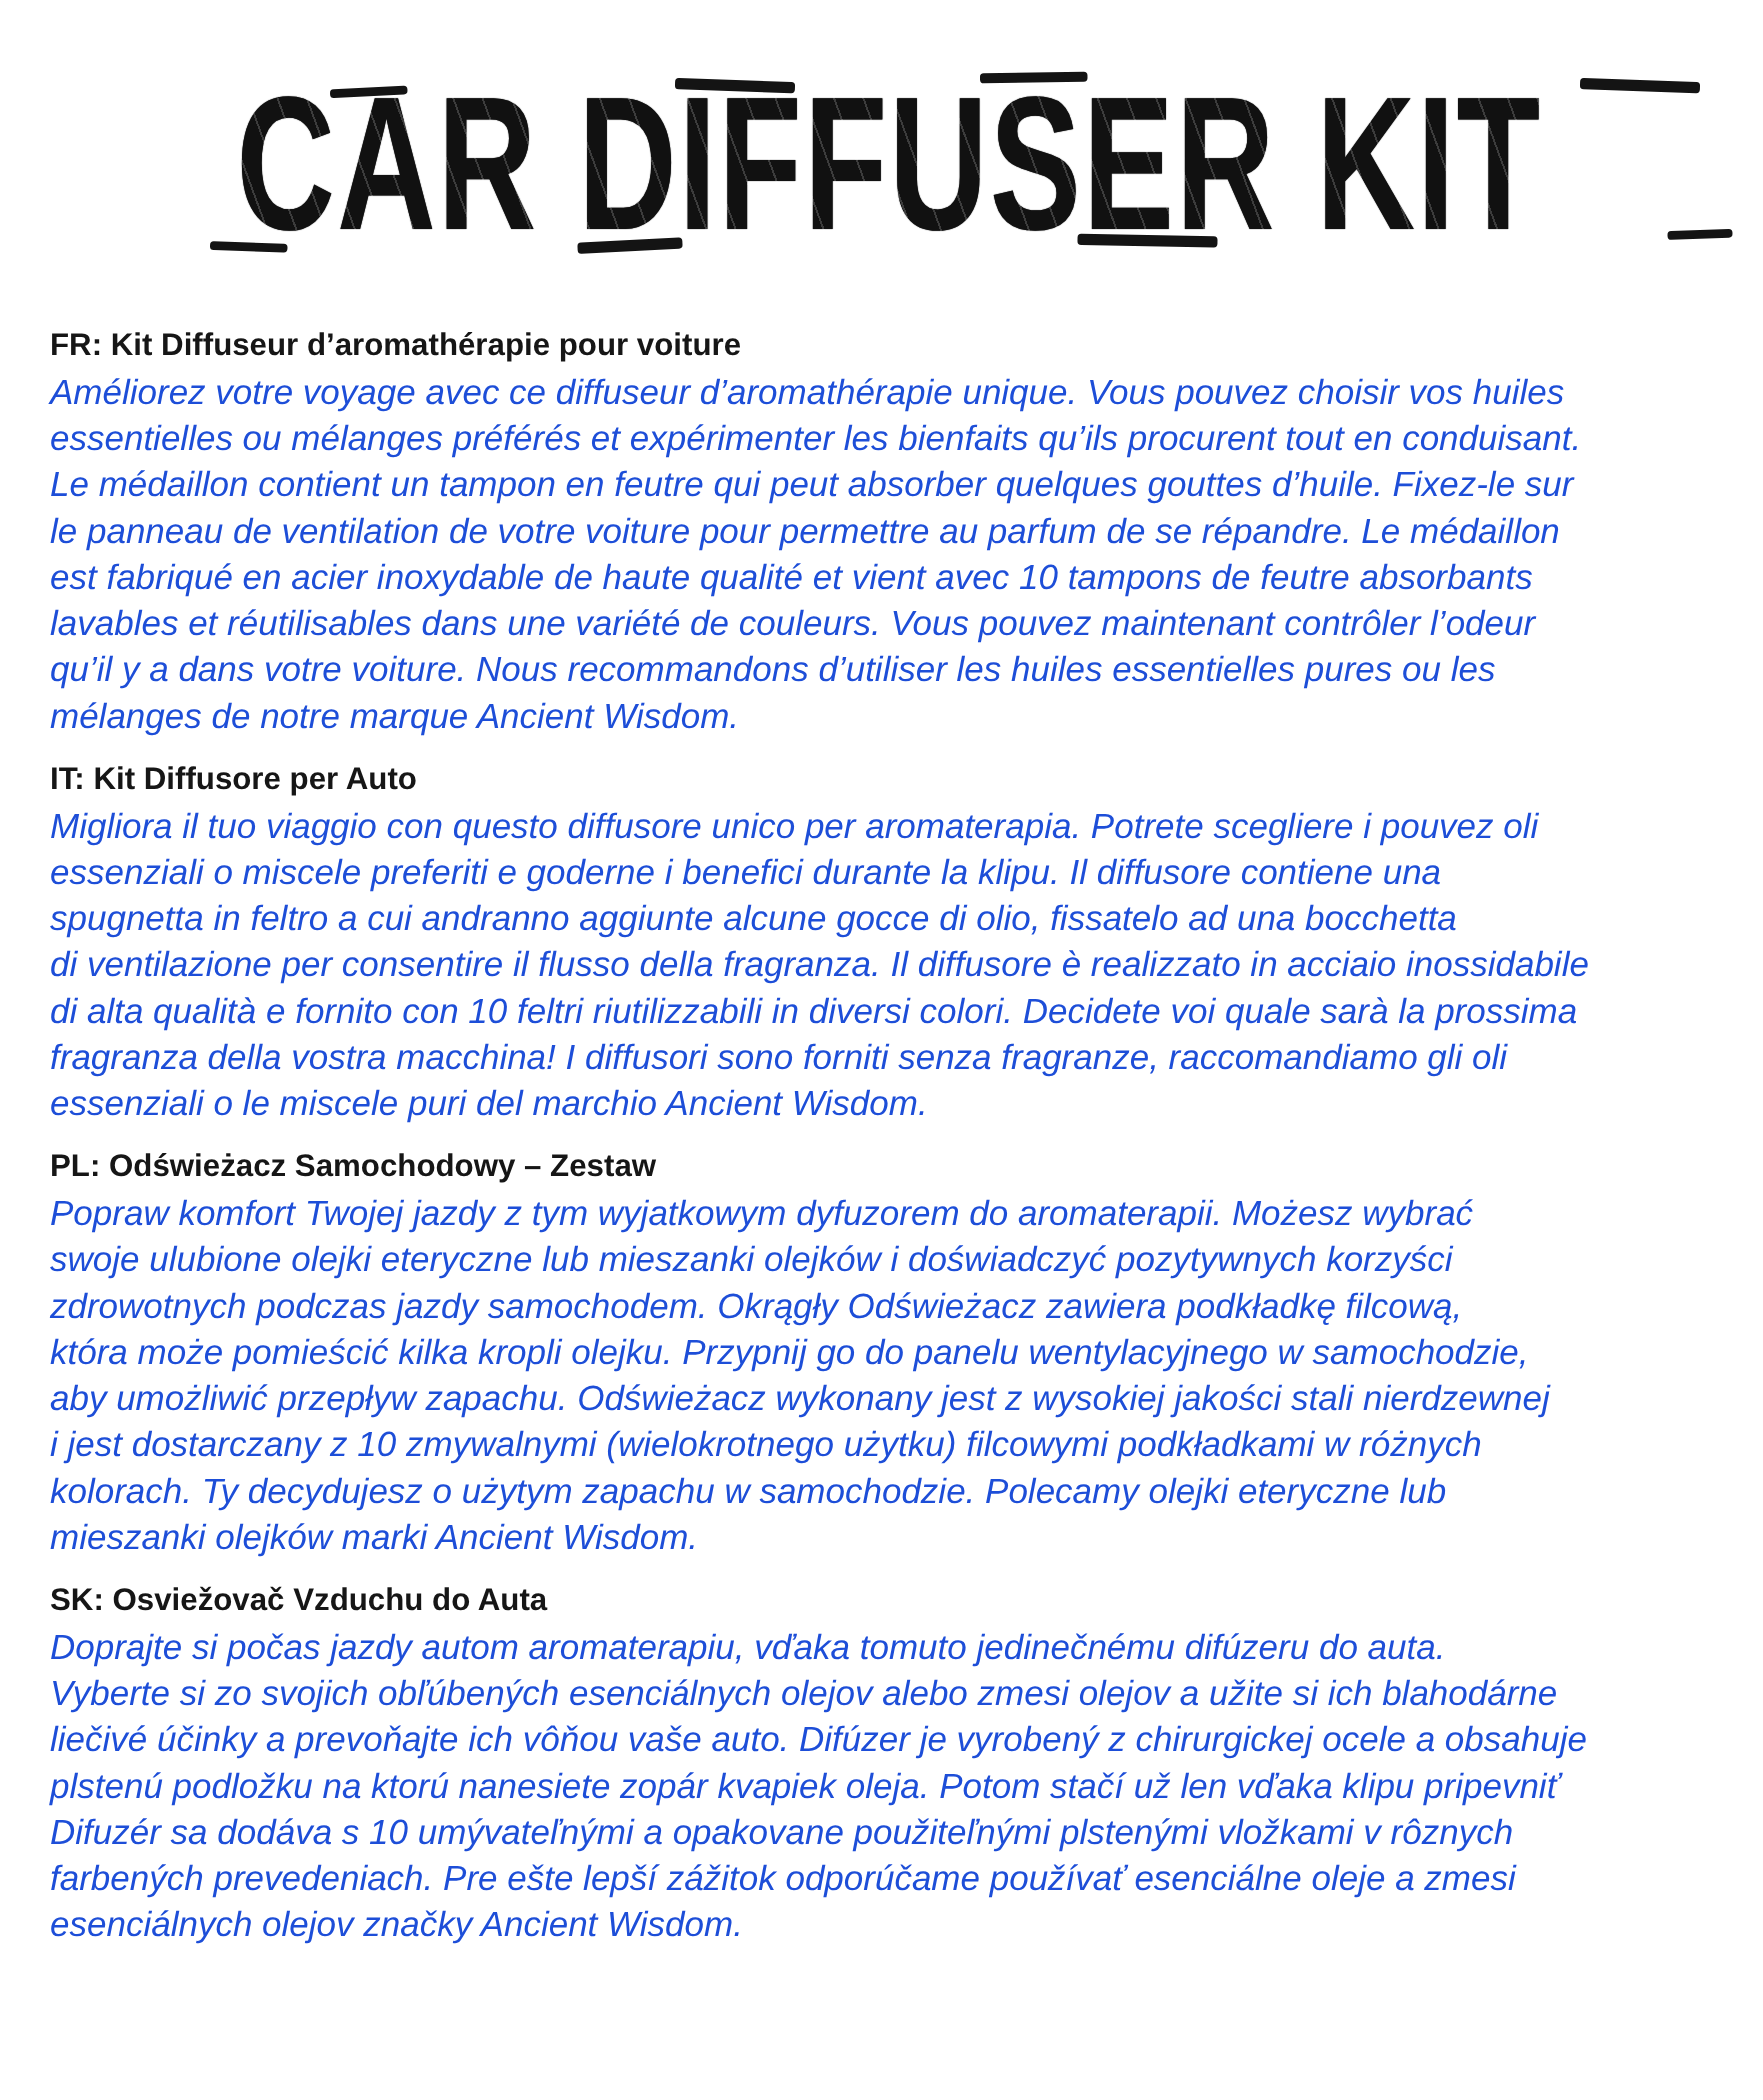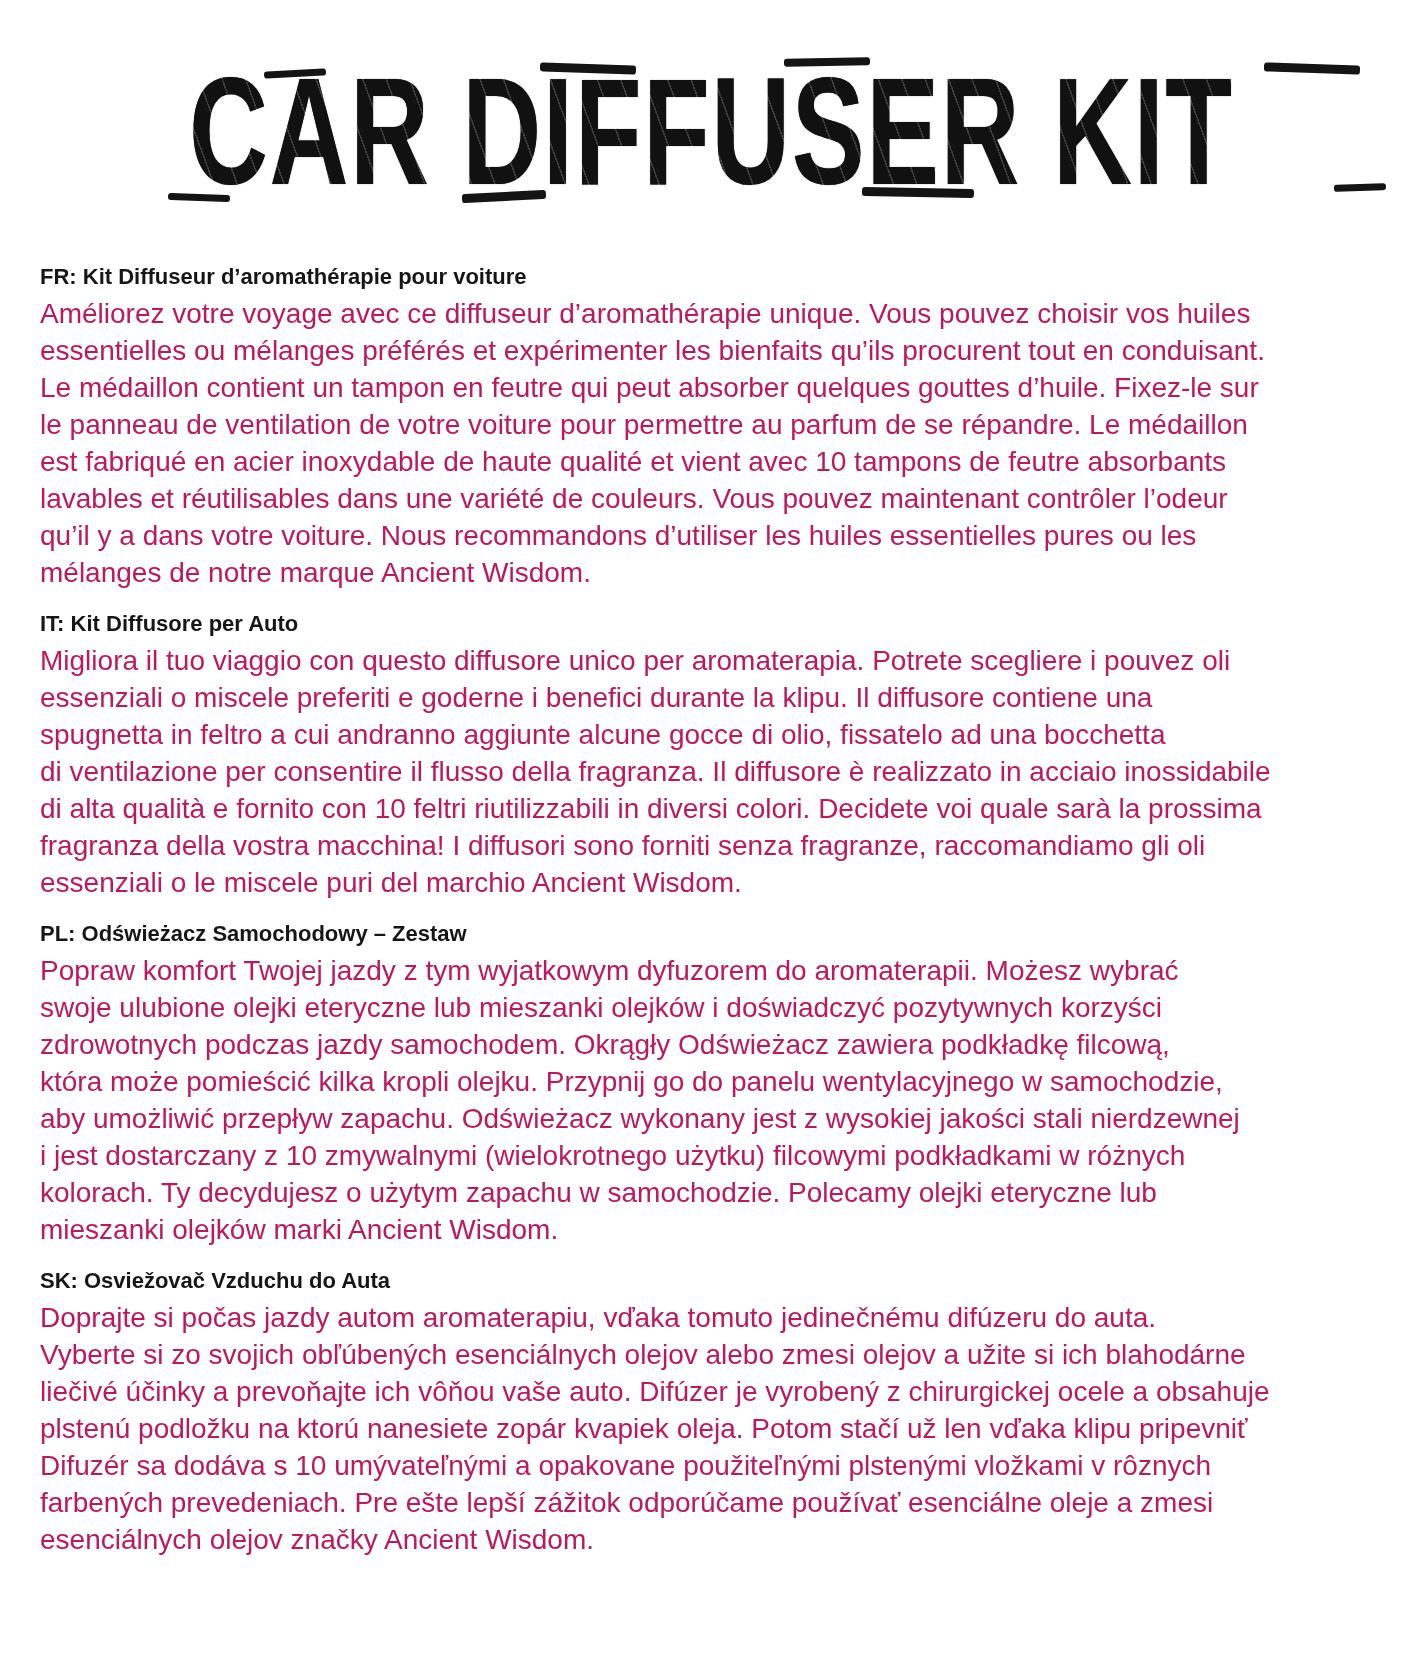--- a/index.html
+++ b/index.html
@@ -60,30 +60,31 @@
 
   
   .content {
     padding: 42px 20px 0 40px;
   }
   .section {
     margin: 0 0 14px 0;
   }
   .section h2 {
     margin: 0;
-    font-size: 22px;
+    font-size: 25px;
     line-height: 37px;
     font-weight: 700;
     color: #161616;
     white-space: nowrap;
   }
   .section .body {
     font-size: 28px;
     line-height: 37px;
-    color: #be185d;
+    color: #1d4ed8;
+    font-style: italic;
   }
   .section .body .line {
     white-space: nowrap;
   }
 </style>
 </head>
 <body>
 
 <header class="title-wrap">
   <div class="smudge s1"></div>

